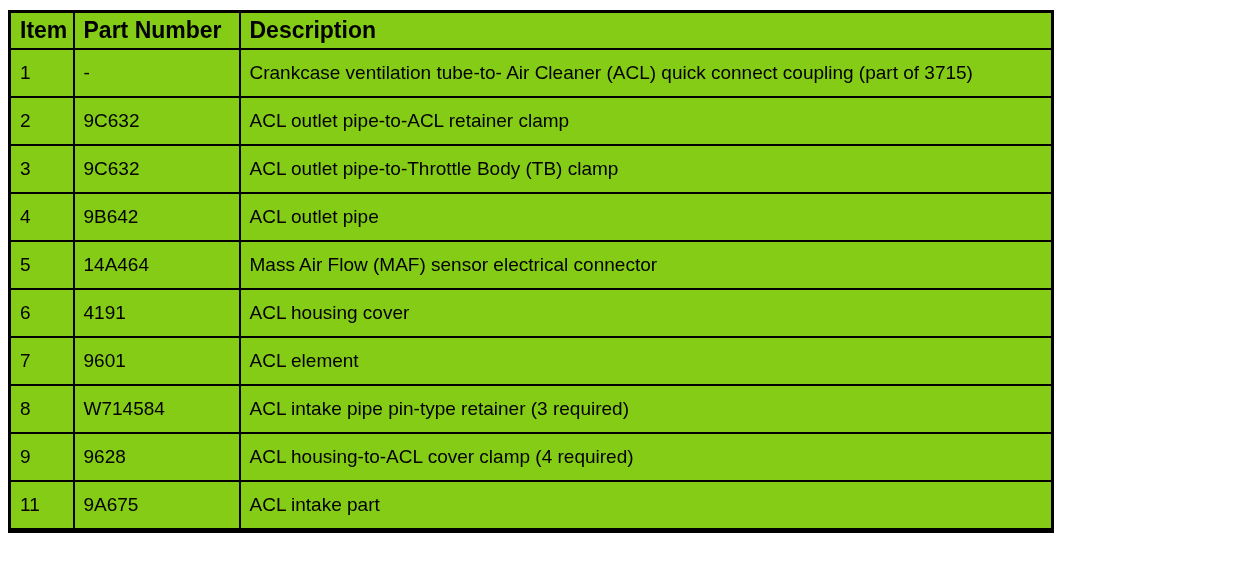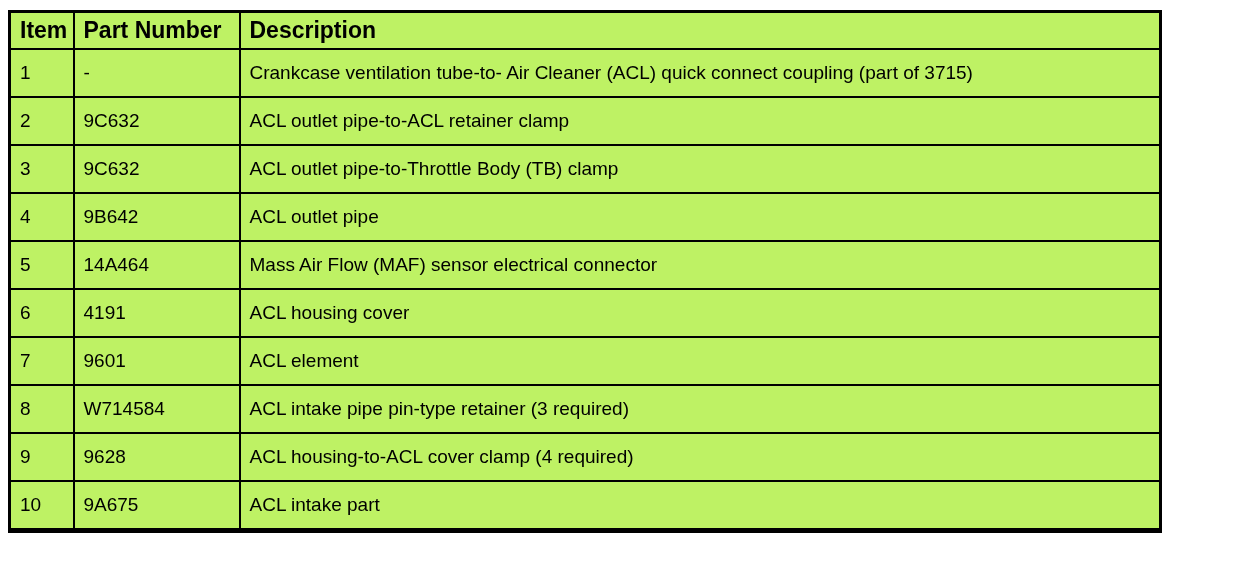--- a/index.html
+++ b/index.html
@@ -13,24 +13,24 @@
     box-sizing: border-box;
     font-family: "Liberation Sans", "DejaVu Sans", sans-serif;
     color: #000000;
   }
   .page {
     padding: 10px 10px 0 8px;
   }
   table.parts-table {
     border-collapse: collapse;
     table-layout: fixed;
-    width: 1154px;
+    width: 1046px;
     border: 3px solid #000000;
     border-bottom-width: 5px;
-    background: #bef264;
+    background: #84cc16;
   }
   col.col-item { width: 64px; }
   col.col-part { width: 166px; }
   th, td {
     border: 2px solid #000000;
     padding: 0 9px;
     vertical-align: middle;
     white-space: nowrap;
     overflow: hidden;
   }
@@ -116,19 +116,19 @@
   </tr>
 
   <tr>
     <td>9</td>
     <td>9628</td>
     <td>ACL housing-to-ACL cover clamp (4 required)</td>
   </tr>
 
 
   <tr>
-    <td>10</td>
+    <td>11</td>
     <td>9A675</td>
     <td>ACL intake part</td>
   </tr>
 </tbody>
   </table>
 </div>
 
 </body></html>

